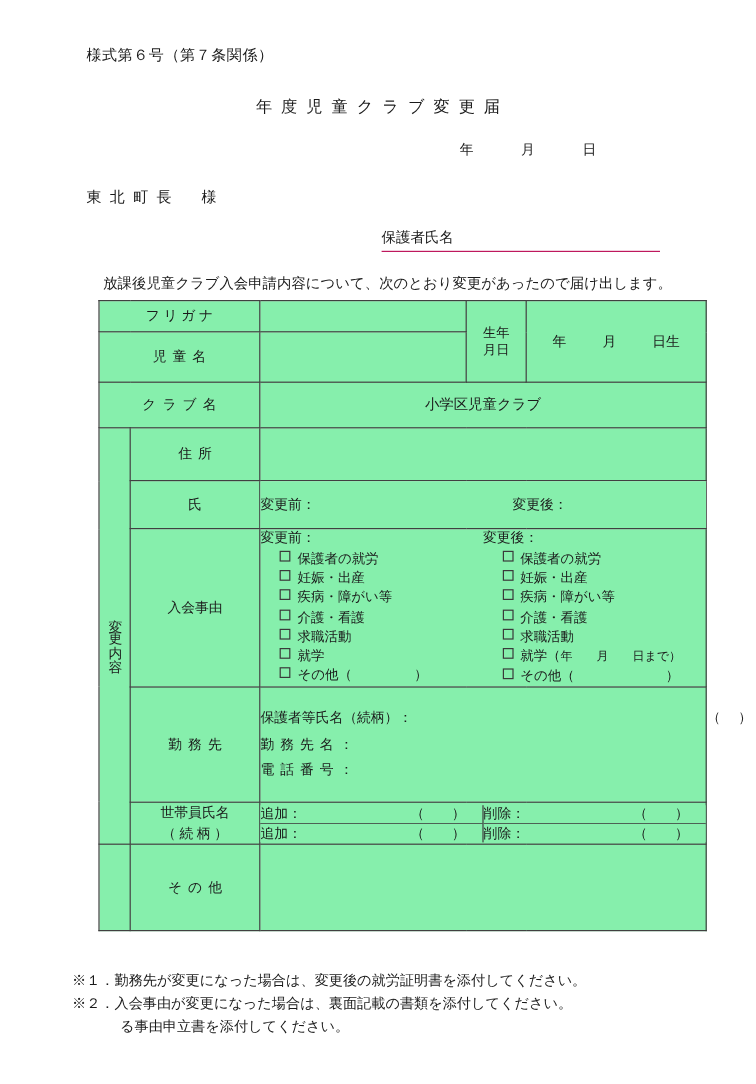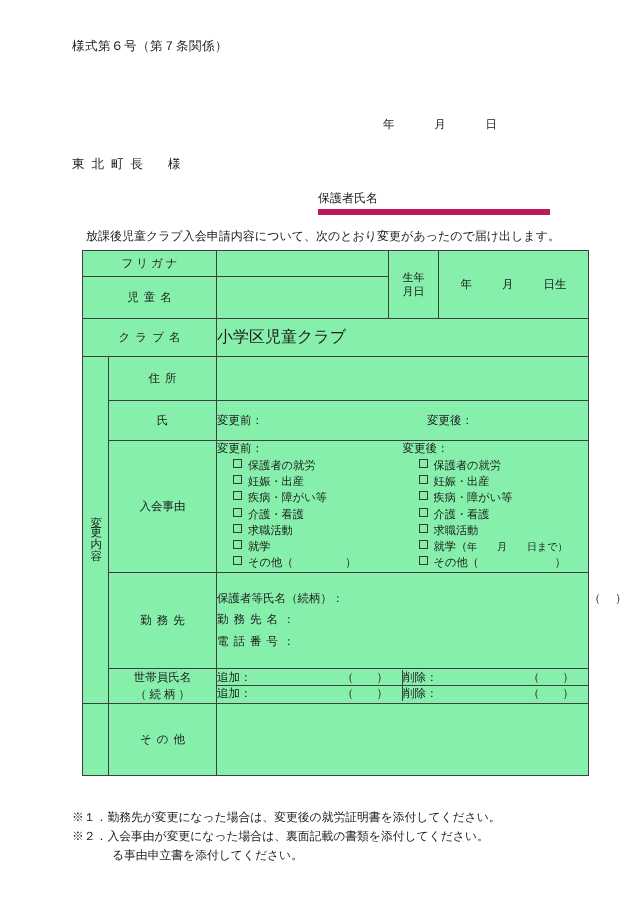--- a/index.html
+++ b/index.html
@@ -64,21 +64,21 @@
     letter-spacing: 7px;
     white-space: nowrap;
   }
   .addressee .sama { margin-left: 18px; }
 
   .guardian-row {
     position: absolute;
     left: 318px;
     top: 190px;
     width: 232px;
-    border-bottom: 6px solid #be185d;
+    border-bottom: 1px solid #be185d;
     padding-bottom: 2px;
     font-size: 12px;
     white-space: nowrap;
   }
   .intro {
     position: absolute;
     left: 86px;
     top: 228px;
     font-size: 12px;
     white-space: nowrap;
@@ -140,22 +140,22 @@
   }
   .bday-val {
     text-align: center;
     font-size: 11.5px;
     white-space: nowrap;
   }
   .bday-val .y { margin-right: 30px; }
   .bday-val .m { margin-right: 30px; }
 
   .club-val {
-    text-align: left;
-    font-size: 16px;
+    text-align: center;
+    font-size: 12px;
     white-space: nowrap;
   }
 
   .shi-cell { position: relative; font-size: 11.5px; }
   .shi-cell .before { display: inline-block; width: 210px; }
 
   
   .reason-cell { padding: 6px 0 6px 10px; }
   .reason-cols {
     display: flex;
@@ -216,35 +216,36 @@
   .mem-cell .paren {
     position: absolute;
     right: 14px;
   }
   .mem-divider { border-left: 1px solid #404040 !important; }
   .mem-rowline { border-bottom: 1px solid #404040 !important; }
 
   
   .notes {
     position: absolute;
-    left: 72px;
+    left: 60px;
     top: 808px;
     font-size: 11.8px;
     line-height: 1.62;
   }
   .note-line { white-space: nowrap; }
   .note-cont { padding-left: 40px; white-space: nowrap; }
 </style>
 </head>
 <body>
 
 <div class="page">
 
   <div class="form-no">様式第６号（第７条関係）</div>
 
+  <div class="doc-title">年度児童クラブ変更届</div>
 
   <div class="date-line">
     <span class="d-y">年</span>
     <span class="d-m">月</span>
     <span class="d-d">日</span>
   </div>
 
   <div class="addressee">
     <span>東北町長</span><span class="sama">様</span>
   </div>

